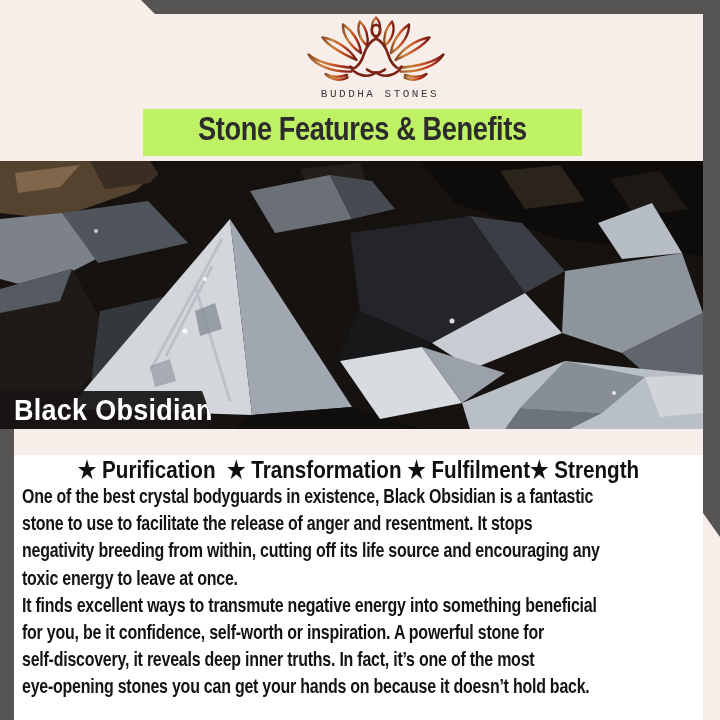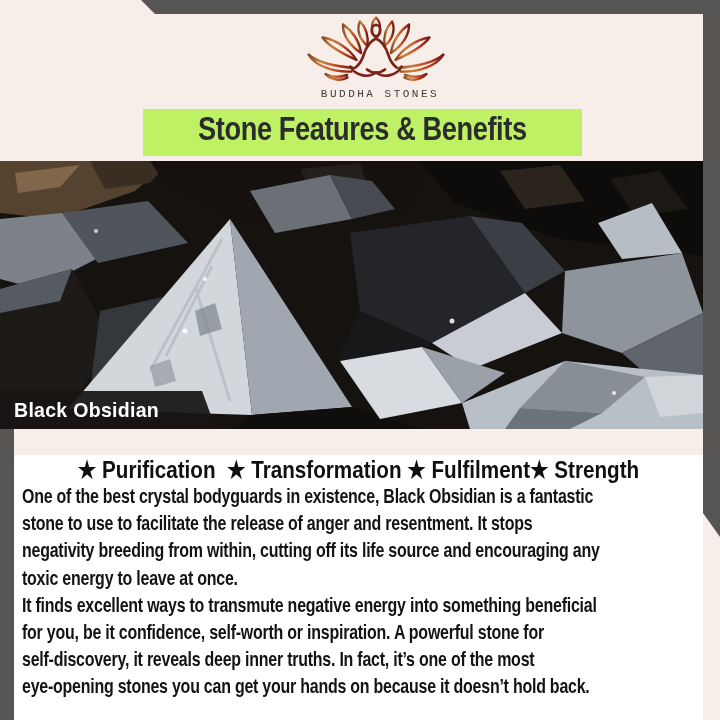--- a/index.html
+++ b/index.html
@@ -34,21 +34,21 @@
 
   
   .photo { position:absolute; left:0; top:161px; width:703px; height:268px; }
   .photo svg { display:block; }
 
   
   .stone-label {
     position:absolute; left:0; top:391px; width:216px; height:38px;
     background:rgba(24,20,19,0.93);
     clip-path: polygon(0 0, 202px 0, 216px 38px, 0 38px);
-    color:#ffffff; font-size:21px; font-weight:bold; line-height:38px;
+    color:#ffffff; font-size:29px; font-weight:bold; line-height:38px;
     padding-left:14px; box-sizing:border-box; white-space:nowrap;
   }
   .stone-label .txt { display:inline-block; transform:scaleX(0.93); transform-origin:0 50%; letter-spacing:0.3px; }
 
   
   .panel { position:absolute; left:14px; top:455px; width:689px; height:300px; background:#ffffff; }
   .stars {
     padding-top:3px; text-align:center; font-size:24px; font-weight:bold;
     color:#101010; white-space:pre; line-height:24px;
     transform:scaleX(0.86); transform-origin:50% 50%;

